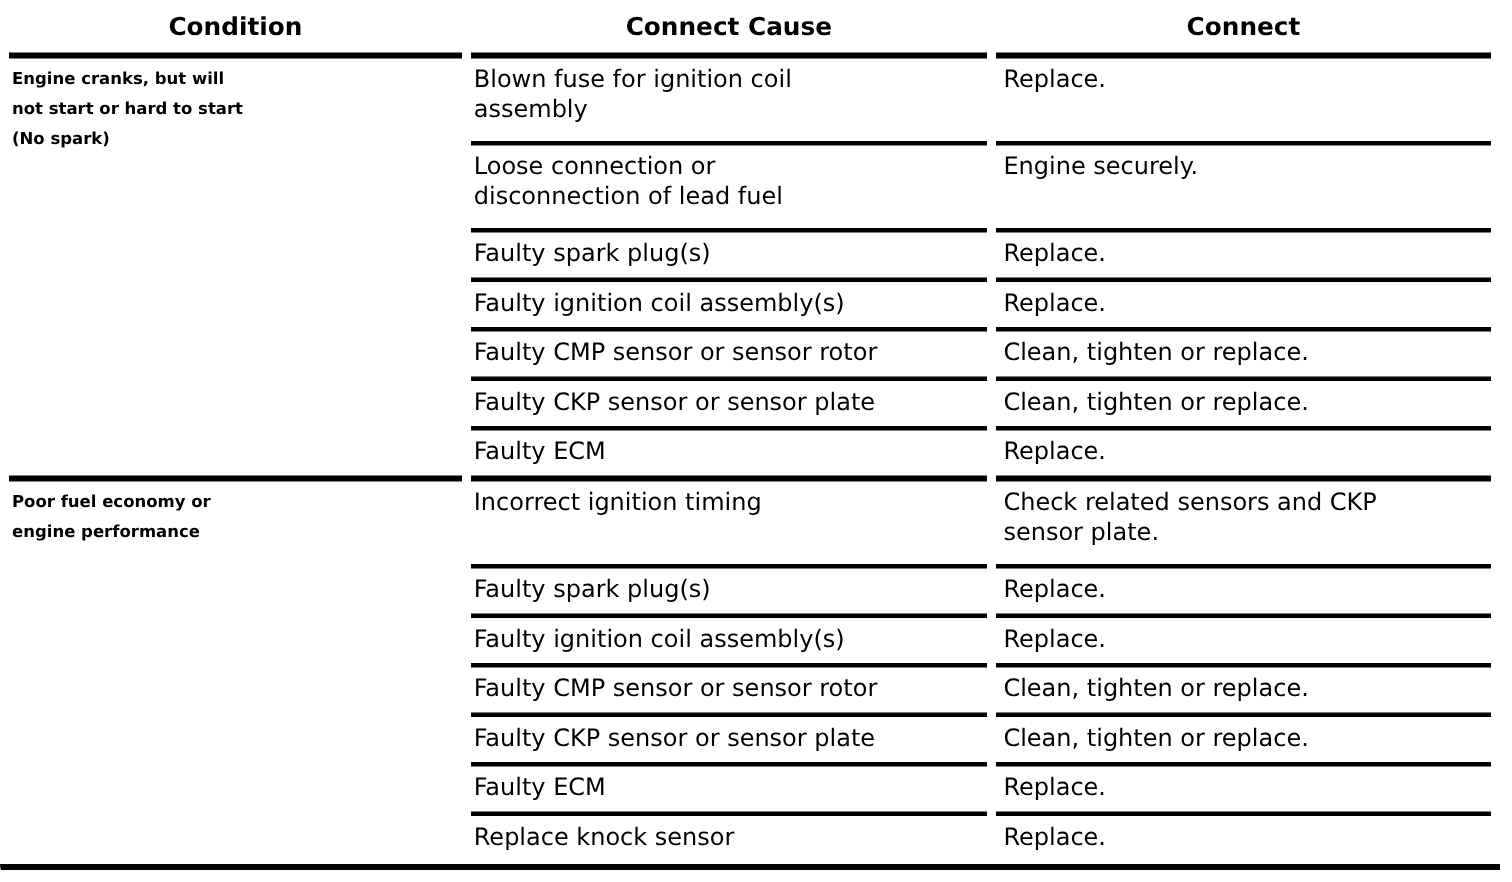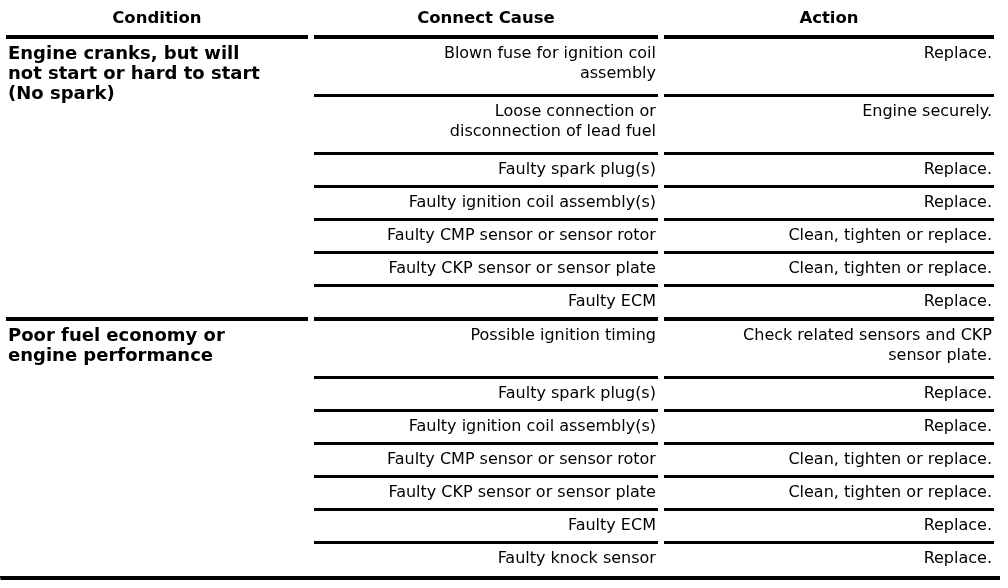--- a/index.html
+++ b/index.html
@@ -39,50 +39,50 @@
   td {
     vertical-align: top;
     white-space: pre-line;
     padding: 4px 2px 6px 2px;
     height: 32px;
     box-sizing: border-box;
     overflow: hidden;
   }
   td.condition {
     font-weight: bold;
-    font-size: 18px;
+    font-size: 11px;
     height: auto;
   }
   td.cause { padding-left: 2px; }
   td.action {
     padding-left: 5px;
   }
   
-  td.cause, td.action { border-bottom: 3px solid #000000; text-align: right; }
+  td.cause, td.action { border-bottom: 3px solid #000000; }
   
   td.section-end { border-bottom: 4px solid #000000; }
   
   td.no-sep { border-bottom: none; }
   tr.tall td.cause, tr.tall td.action { height: 58px; }
 </style>
 </head>
 <body>
 
 <div class="page">
   <table class="trouble-table">
     <colgroup>
       <col style="width:300px">
       <col style="width:342px">
       <col style="width:328px">
     </colgroup>
     <thead>
       <tr id="header-row">
           <th>Condition</th>
           <th>Connect Cause</th>
-          <th>Action</th>
+          <th>Connect</th>
         </tr>
     </thead>
     <tbody id="table-body">
         <tr class="tall">
           <td class="condition section-end" rowspan="7">Engine cranks, but will
 not start or hard to start
 (No spark)</td>
           <td class="cause">Blown fuse for ignition coil
 assembly</td>
           <td class="action">Replace.</td>
@@ -108,21 +108,21 @@
           <td class="cause">Faulty CKP sensor or sensor plate</td>
           <td class="action">Clean, tighten or replace.</td>
         </tr>
         <tr>
           <td class="cause section-end">Faulty ECM</td>
           <td class="action section-end">Replace.</td>
         </tr>
         <tr class="tall">
           <td class="condition no-sep" rowspan="7">Poor fuel economy or
 engine performance</td>
-          <td class="cause">Possible ignition timing</td>
+          <td class="cause">Incorrect ignition timing</td>
           <td class="action">Check related sensors and CKP
 sensor plate.</td>
         </tr>
         <tr>
           <td class="cause">Faulty spark plug(s)</td>
           <td class="action">Replace.</td>
         </tr>
         <tr>
           <td class="cause">Faulty ignition coil assembly(s)</td>
           <td class="action">Replace.</td>
@@ -133,18 +133,18 @@
         </tr>
         <tr>
           <td class="cause">Faulty CKP sensor or sensor plate</td>
           <td class="action">Clean, tighten or replace.</td>
         </tr>
         <tr>
           <td class="cause">Faulty ECM</td>
           <td class="action">Replace.</td>
         </tr>
         <tr>
-          <td class="cause no-sep">Faulty knock sensor</td>
+          <td class="cause no-sep">Replace knock sensor</td>
           <td class="action no-sep">Replace.</td>
         </tr>
       </tbody>
   </table>
 </div>
 
 </body></html>

